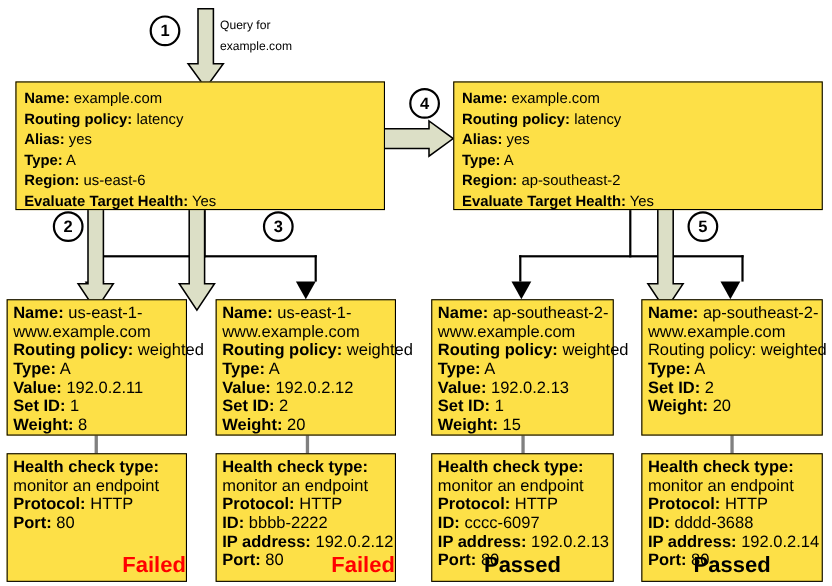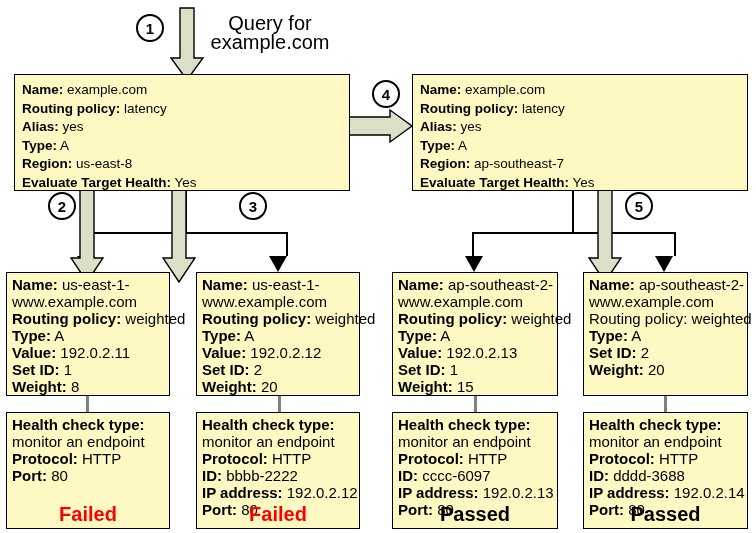--- a/index.html
+++ b/index.html
@@ -6,56 +6,56 @@
   body{
     width:756px;height:533px;background:#ffffff;
     font-family:"Liberation Sans","DejaVu Sans",sans-serif;
     position:relative;overflow:hidden;
     -webkit-font-smoothing:antialiased;
   }
   #stage{position:absolute;left:0;top:0;width:756px;height:533px;}
 
   
   .rec-box{
-    position:absolute;border:1.5px solid #000;background:#fef9c3;
+    position:absolute;border:1.5px solid #000;background:#fde047;
     box-sizing:border-box;
   }
   .rec-lines{
     position:absolute;left:5px;top:3px;right:2px;
     font-size:15px;line-height:17px;color:#000;
   }
   .rec-lines .ln{white-space:nowrap;}
   .k{font-weight:bold;}
   .v{font-weight:normal;}
   .k-plain{font-weight:normal;}
 
   
   .top-box .rec-lines{top:6px;left:7px;font-size:13.5px;line-height:18.5px;}
 
   
   .status{
     position:absolute;left:0;right:0;bottom:2px;
     text-align:center;font-size:20px;font-weight:bold;
     letter-spacing:0px;
   }
-  .status.failed{color:#ff0000;}
+  .status.failed{color:#ff0000;text-align:right;}
   .status.passed{color:#000000;}
 
   
   .circle{
     position:absolute;width:28px;height:28px;border:2px solid #000;
     border-radius:50%;background:#fff;
     display:flex;align-items:center;justify-content:center;
     font-size:15px;font-weight:bold;color:#000;box-sizing:border-box;
   }
 
   
   .caption{
-    position:absolute;font-size:20px;line-height:19px;color:#000;
-    text-align:center;white-space:nowrap;
+    position:absolute;font-size:11px;line-height:19px;color:#000;
+    text-align:left;white-space:nowrap;
   }
 
   
   .vline{position:absolute;background:#000;width:2px;}
   .hline{position:absolute;background:#000;height:2px;}
   .tick{position:absolute;background:#808080;width:3px;}
   svg.overlay{position:absolute;left:0;top:0;width:756px;height:533px;overflow:visible;}
 </style>
 </head>
 <body>
@@ -107,32 +107,32 @@
   <div class="circle" style="left:239px; top:192px;">3</div>
   <div class="circle" style="left:372px; top:80px;">4</div>
   <div class="circle" style="left:625px; top:192px;">5</div>
 
   <div class="rec-box top-box" style="left:14px; top:74px; width:336px; height:117px;">
     <div class="rec-lines">
         <div class="ln"><span class="k">Name:</span><span class="v"> example.com</span></div>
         <div class="ln"><span class="k">Routing policy:</span><span class="v"> latency</span></div>
         <div class="ln"><span class="k">Alias:</span><span class="v"> yes</span></div>
         <div class="ln"><span class="k">Type:</span><span class="v"> A</span></div>
-        <div class="ln"><span class="k">Region:</span><span class="v"> us-east-8</span></div>
+        <div class="ln"><span class="k">Region:</span><span class="v"> us-east-6</span></div>
         <div class="ln"><span class="k">Evaluate Target Health:</span><span class="v"> Yes</span></div>
       </div>
   </div>
 
   <div class="rec-box top-box" style="left:412px; top:74px; width:336px; height:117px;">
     <div class="rec-lines">
         <div class="ln"><span class="k">Name:</span><span class="v"> example.com</span></div>
         <div class="ln"><span class="k">Routing policy:</span><span class="v"> latency</span></div>
         <div class="ln"><span class="k">Alias:</span><span class="v"> yes</span></div>
         <div class="ln"><span class="k">Type:</span><span class="v"> A</span></div>
-        <div class="ln"><span class="k">Region:</span><span class="v"> ap-southeast-7</span></div>
+        <div class="ln"><span class="k">Region:</span><span class="v"> ap-southeast-2</span></div>
         <div class="ln"><span class="k">Evaluate Target Health:</span><span class="v"> Yes</span></div>
       </div>
   </div>
 
   <div class="rec-box" style="left:6px; top:272px; width:164px; height:124px;">
     <div class="rec-lines">
         <div class="ln"><span class="k">Name:</span><span class="v"> us-east-1-</span></div>
         <div class="ln"><span class="v">www.example.com</span></div>
         <div class="ln"><span class="k">Routing policy:</span><span class="v"> weighted</span></div>
         <div class="ln"><span class="k">Type:</span><span class="v"> A</span></div>

